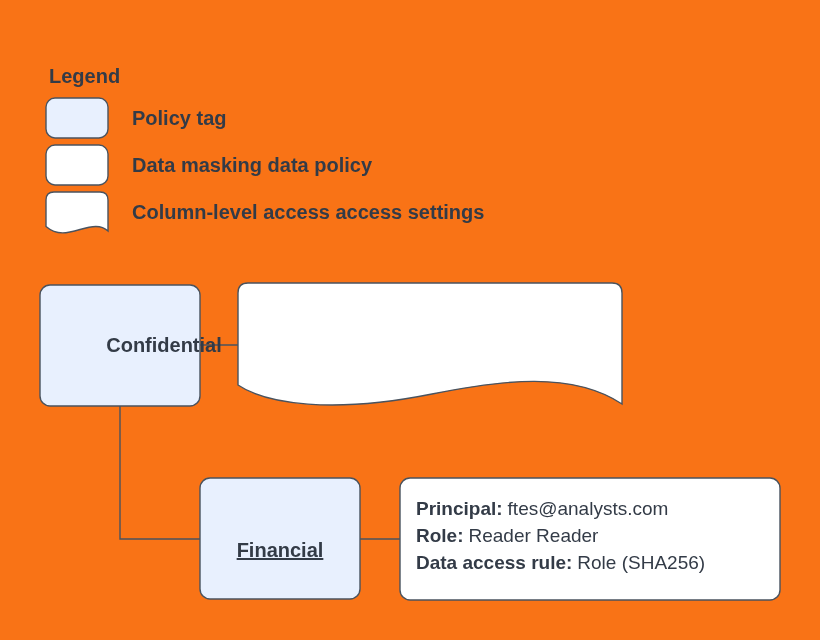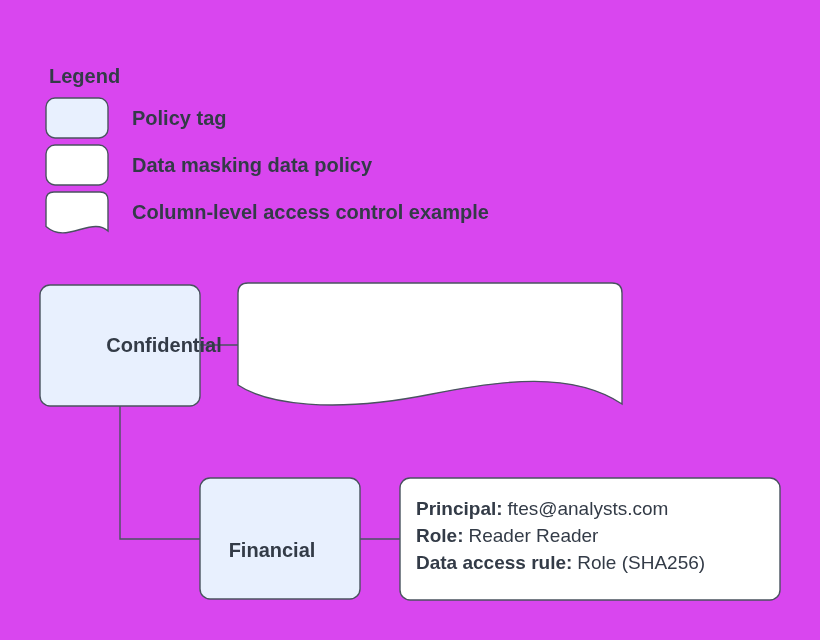--- a/index.html
+++ b/index.html
@@ -5,21 +5,21 @@
   html, body {
     margin: 0;
     padding: 0;
     background: #ffffff;
     font-family: "Liberation Sans", sans-serif;
   }
   .canvas {
     position: relative;
     width: 820px;
     height: 640px;
-    background: #d946ef;
+    background: #f97316;
     overflow: hidden;
   }
   .shape-layer {
     position: absolute;
     left: 0;
     top: 0;
     width: 820px;
     height: 640px;
   }
   .outlined {
@@ -62,21 +62,21 @@
     display: flex;
     align-items: center;
     justify-content: center;
     font-size: 20px;
     font-weight: bold;
   }
   .node-label.confidential {
     left: 40px; top: 285px; width: 160px; height: 121px; padding-left: 44px;
   }
   .node-label.financial {
-    left: 192px; top: 478px; width: 160px; height: 144px;
+    left: 200px; top: 478px; width: 160px; height: 144px; text-decoration: underline;
   }
   .settings-text.doc1 {
     left: 248px; top: 320px;
   }
   .settings-text.policy1 {
     left: 416px; top: 495px;
   }
   .kv-line .k {
     font-weight: bold;
     margin-right: 5px;
@@ -107,21 +107,21 @@
              C 572 371 502 380 432 394
              C 332 414 266 404 238 385
              L 238 293 Q 238 283 248 283 Z" class="outlined fill-white"></path>
 
     <rect x="400" y="478" width="380" height="122" rx="10" class="outlined fill-white"></rect>
   </svg>
 
   <div class="txt legend-title">Legend</div>
   <div class="txt legend-label row-2">Data masking data policy</div>
   <div class="txt legend-label row-1">Policy tag</div>
-  <div class="txt legend-label row-3">Column-level access control example</div>
+  <div class="txt legend-label row-3">Column-level access access settings</div>
 
   <div class="txt node-label confidential">Confidential</div>
   <div class="txt node-label financial">Financial</div>
 
 
   <div class="txt settings-text policy1">
     <div class="kv-line"><span class="k">Principal:</span><span class="v">ftes@analysts.com</span></div>
     <div class="kv-line"><span class="k">Role:</span><span class="v">Reader Reader</span></div>
     <div class="kv-line"><span class="k">Data access rule:</span><span class="v">Role (SHA256)</span></div>
   </div>

